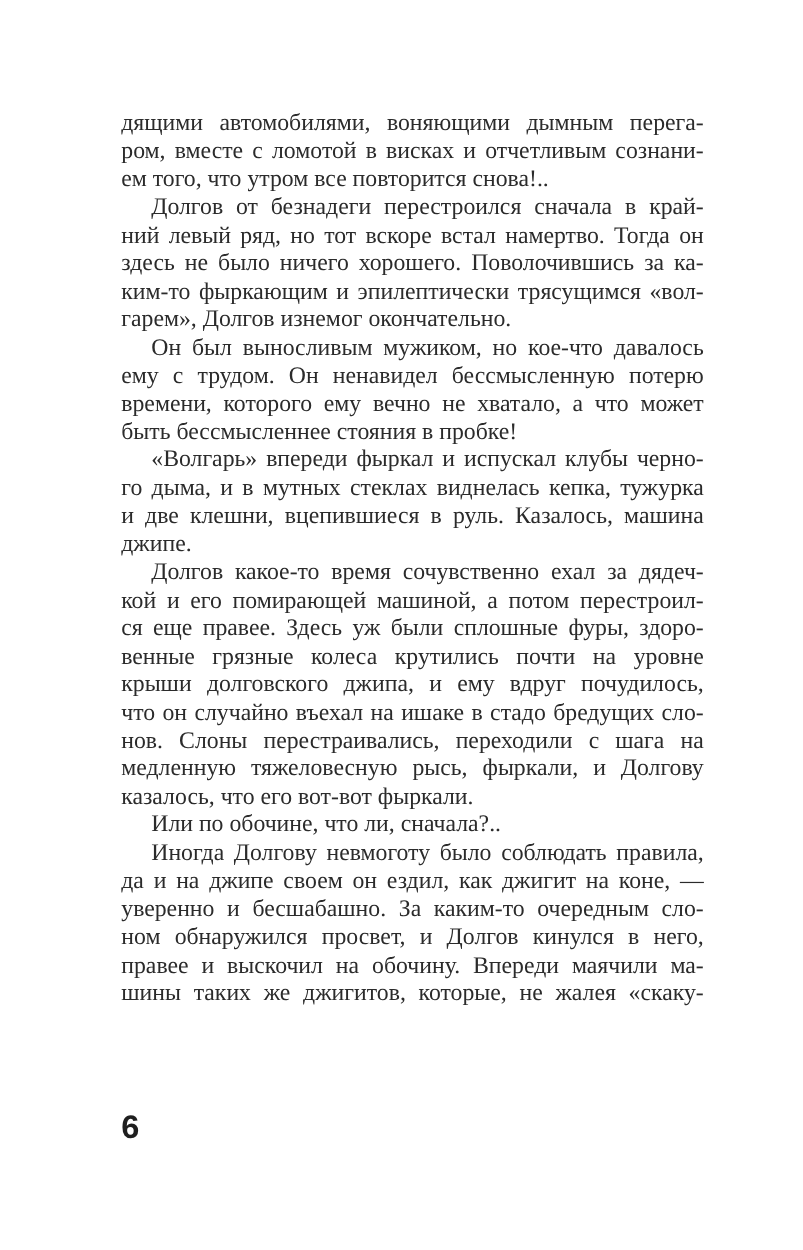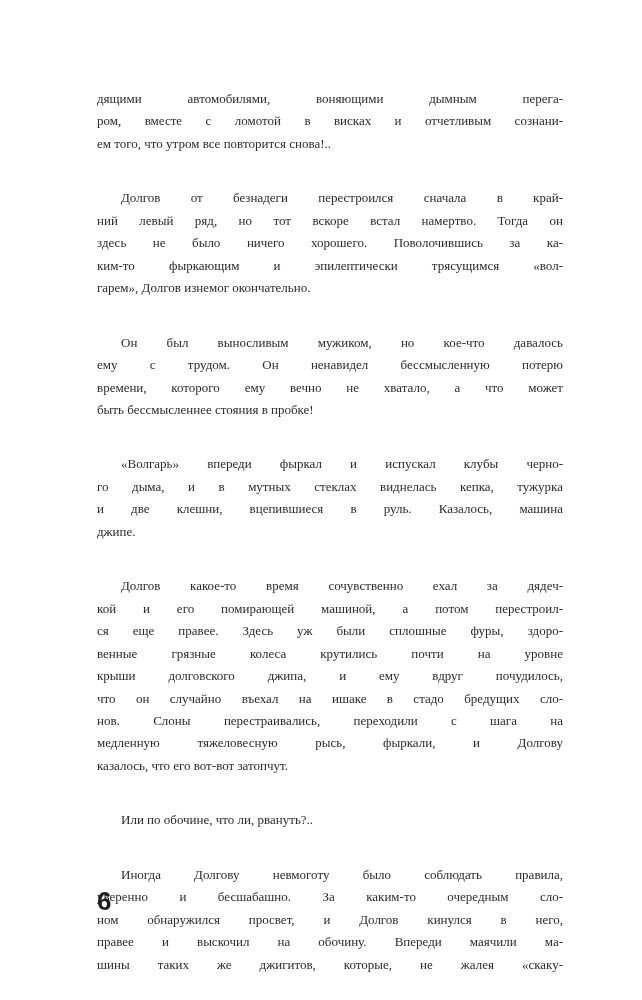--- a/index.html
+++ b/index.html
@@ -12,31 +12,30 @@
       width: 642px;
       height: 1000px;
       background: var(--bg, #ffffff);
     }
     .text-block {
       position: absolute;
       left: 97px;
       top: 88px;
       width: 466px;
       font-family: "Liberation Serif", "DejaVu Serif", serif;
-      font-size: 13px;
+      font-size: 19px;
       line-height: 22.45px;
       color: var(--text, #2b2b2b);
     }
     .para {
       margin: 0;
       padding: 0;
     }
     .para.indent .line:first-child {
       text-indent: 24px;
-      margin-top: 32px;
     }
     .line {
       text-align: justify;
       text-align-last: justify;
       white-space: normal;
     }
     .line.last {
       text-align-last: left;
     }
     .folio {
@@ -81,27 +80,28 @@
       </div>
       <div class="para indent">
         <div class="line">Долгов какое-то время сочувственно ехал за дядеч-</div>
         <div class="line">кой и его помирающей машиной, а потом перестроил-</div>
         <div class="line">ся еще правее. Здесь уж были сплошные фуры, здоро-</div>
         <div class="line">венные грязные колеса крутились почти на уровне</div>
         <div class="line">крыши долговского джипа, и ему вдруг почудилось,</div>
         <div class="line">что он случайно въехал на ишаке в стадо бредущих сло-</div>
         <div class="line">нов. Слоны перестраивались, переходили с шага на</div>
         <div class="line">медленную тяжеловесную рысь, фыркали, и Долгову</div>
-        <div class="line last">казалось, что его вот-вот затопчут.</div>
+        <div class="line last">казалось, что его вот-вот фыркали.</div>
       </div>
       <div class="para indent">
-        <div class="line last">Или по обочине, что ли, рвануть?..</div>
+        <div class="line last">Или по обочине, что ли, сначала?..</div>
       </div>
       <div class="para indent">
         <div class="line">Иногда Долгову невмоготу было соблюдать правила,</div>
+        <div class="line">да и на джипе своем он ездил, как джигит на коне, —</div>
         <div class="line">уверенно и бесшабашно. За каким-то очередным сло-</div>
         <div class="line">ном обнаружился просвет, и Долгов кинулся в него,</div>
         <div class="line">правее и выскочил на обочину. Впереди маячили ма-</div>
         <div class="line">шины таких же джигитов, которые, не жалея «скаку-</div>
       </div>
     </section>
   <div class="folio">6</div>
 </main>
 
 </body></html>

